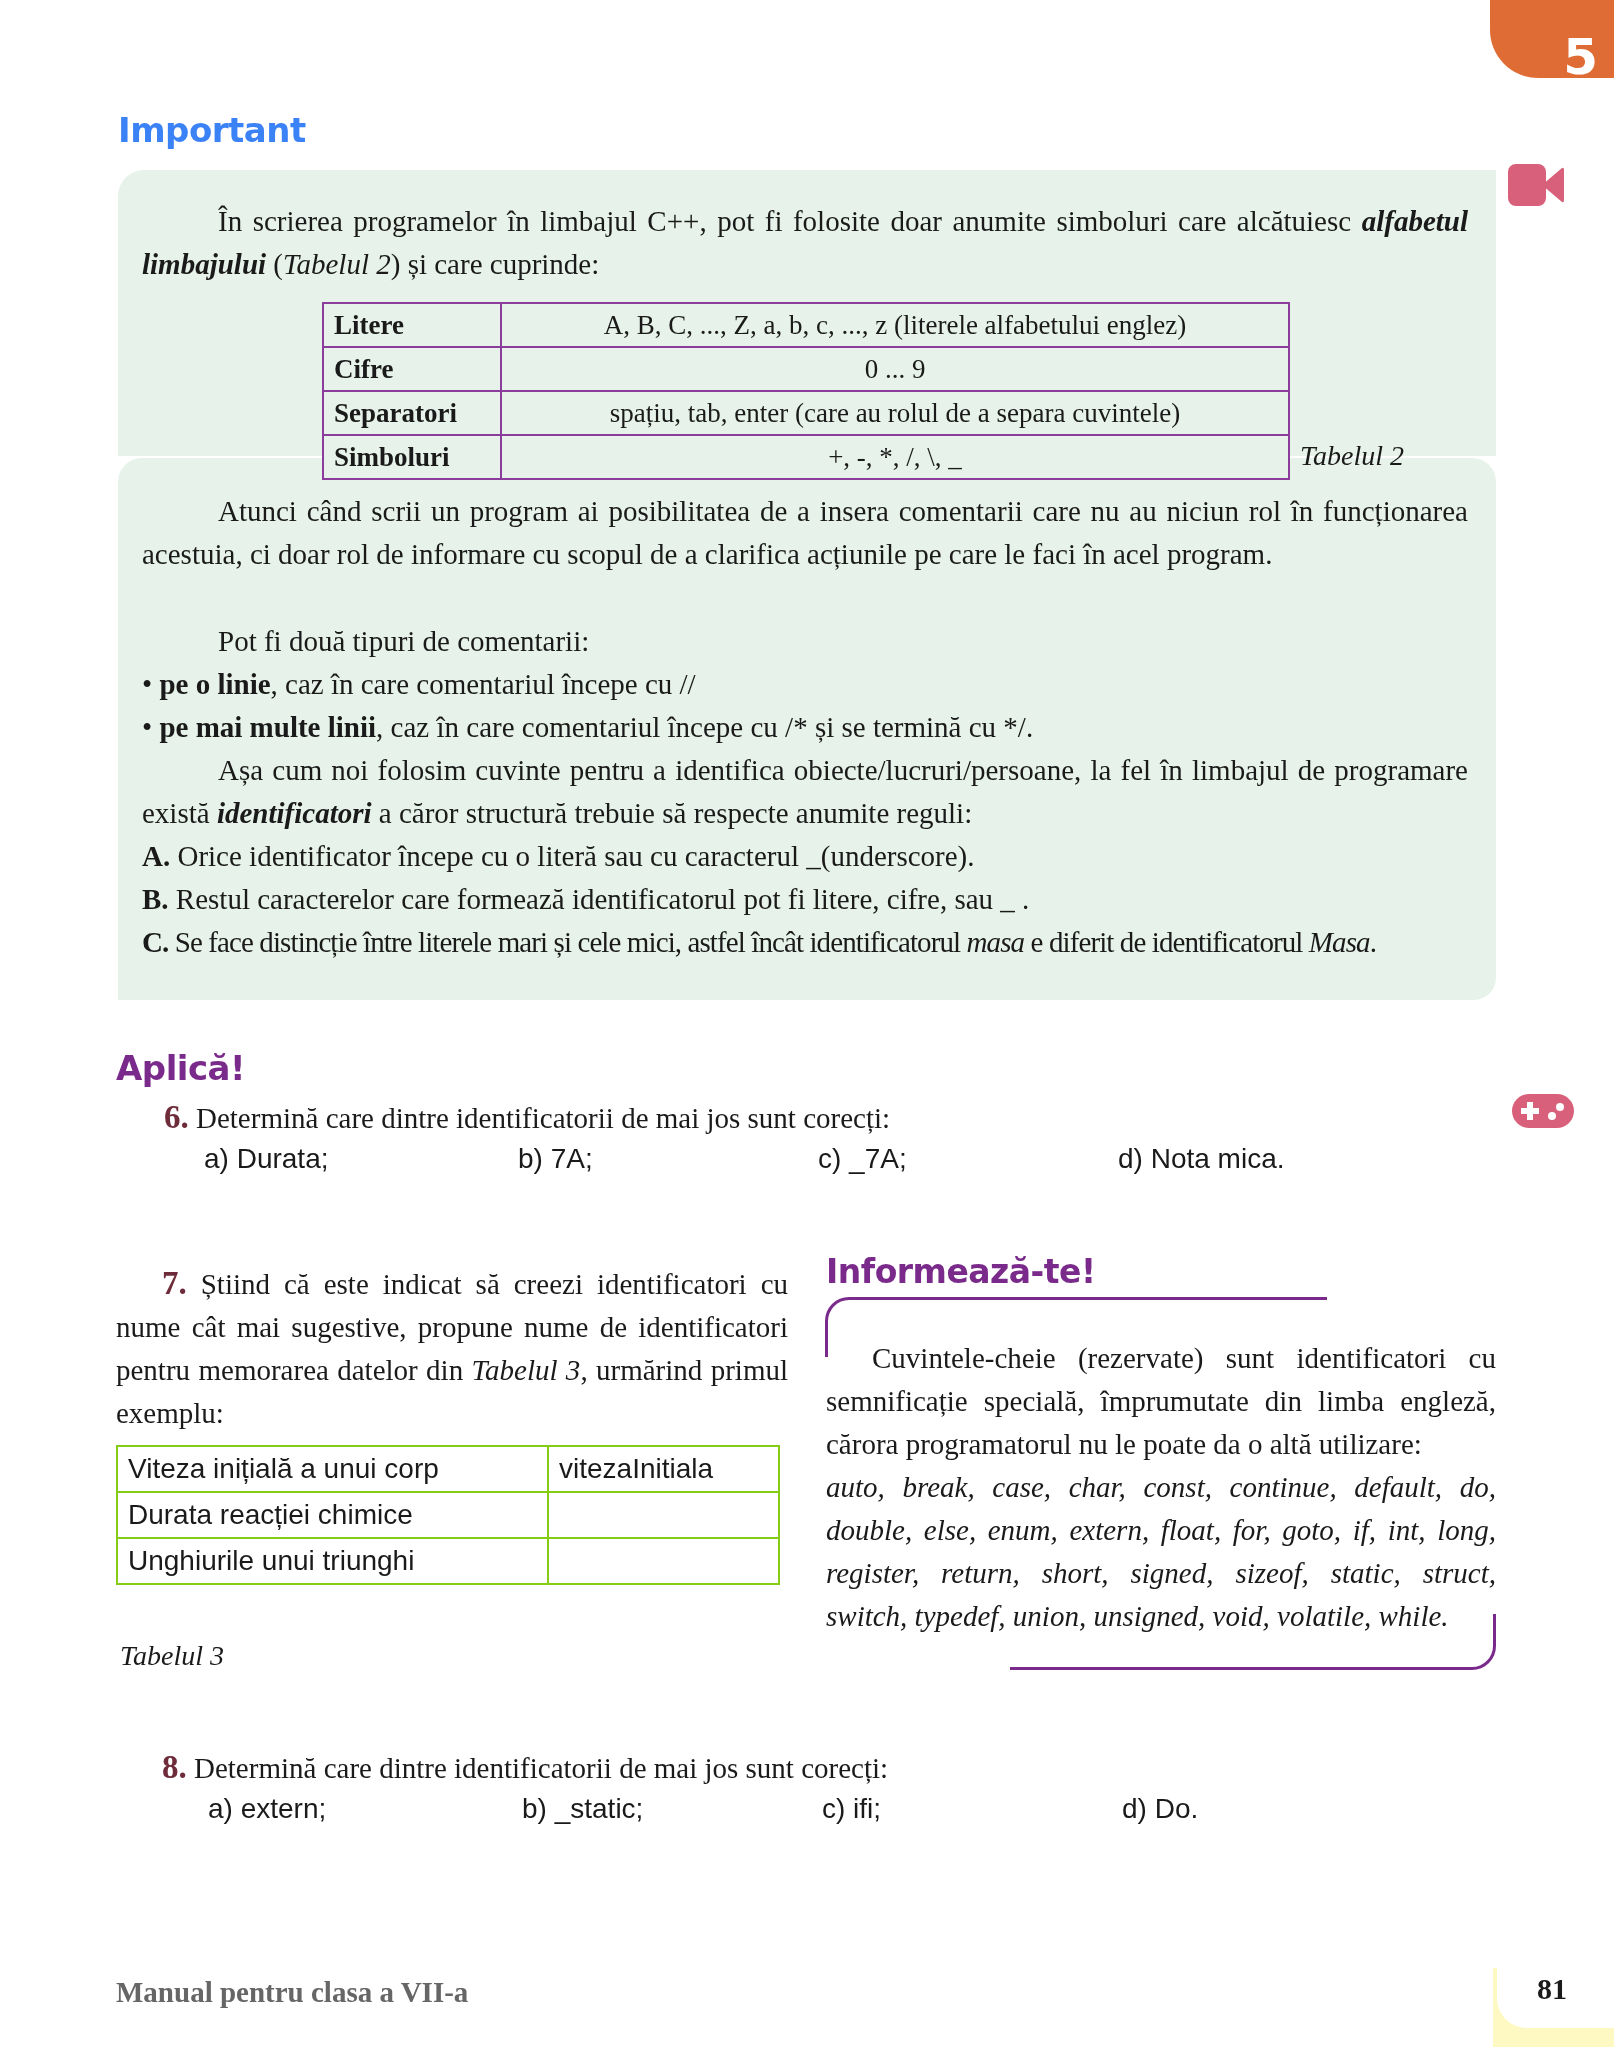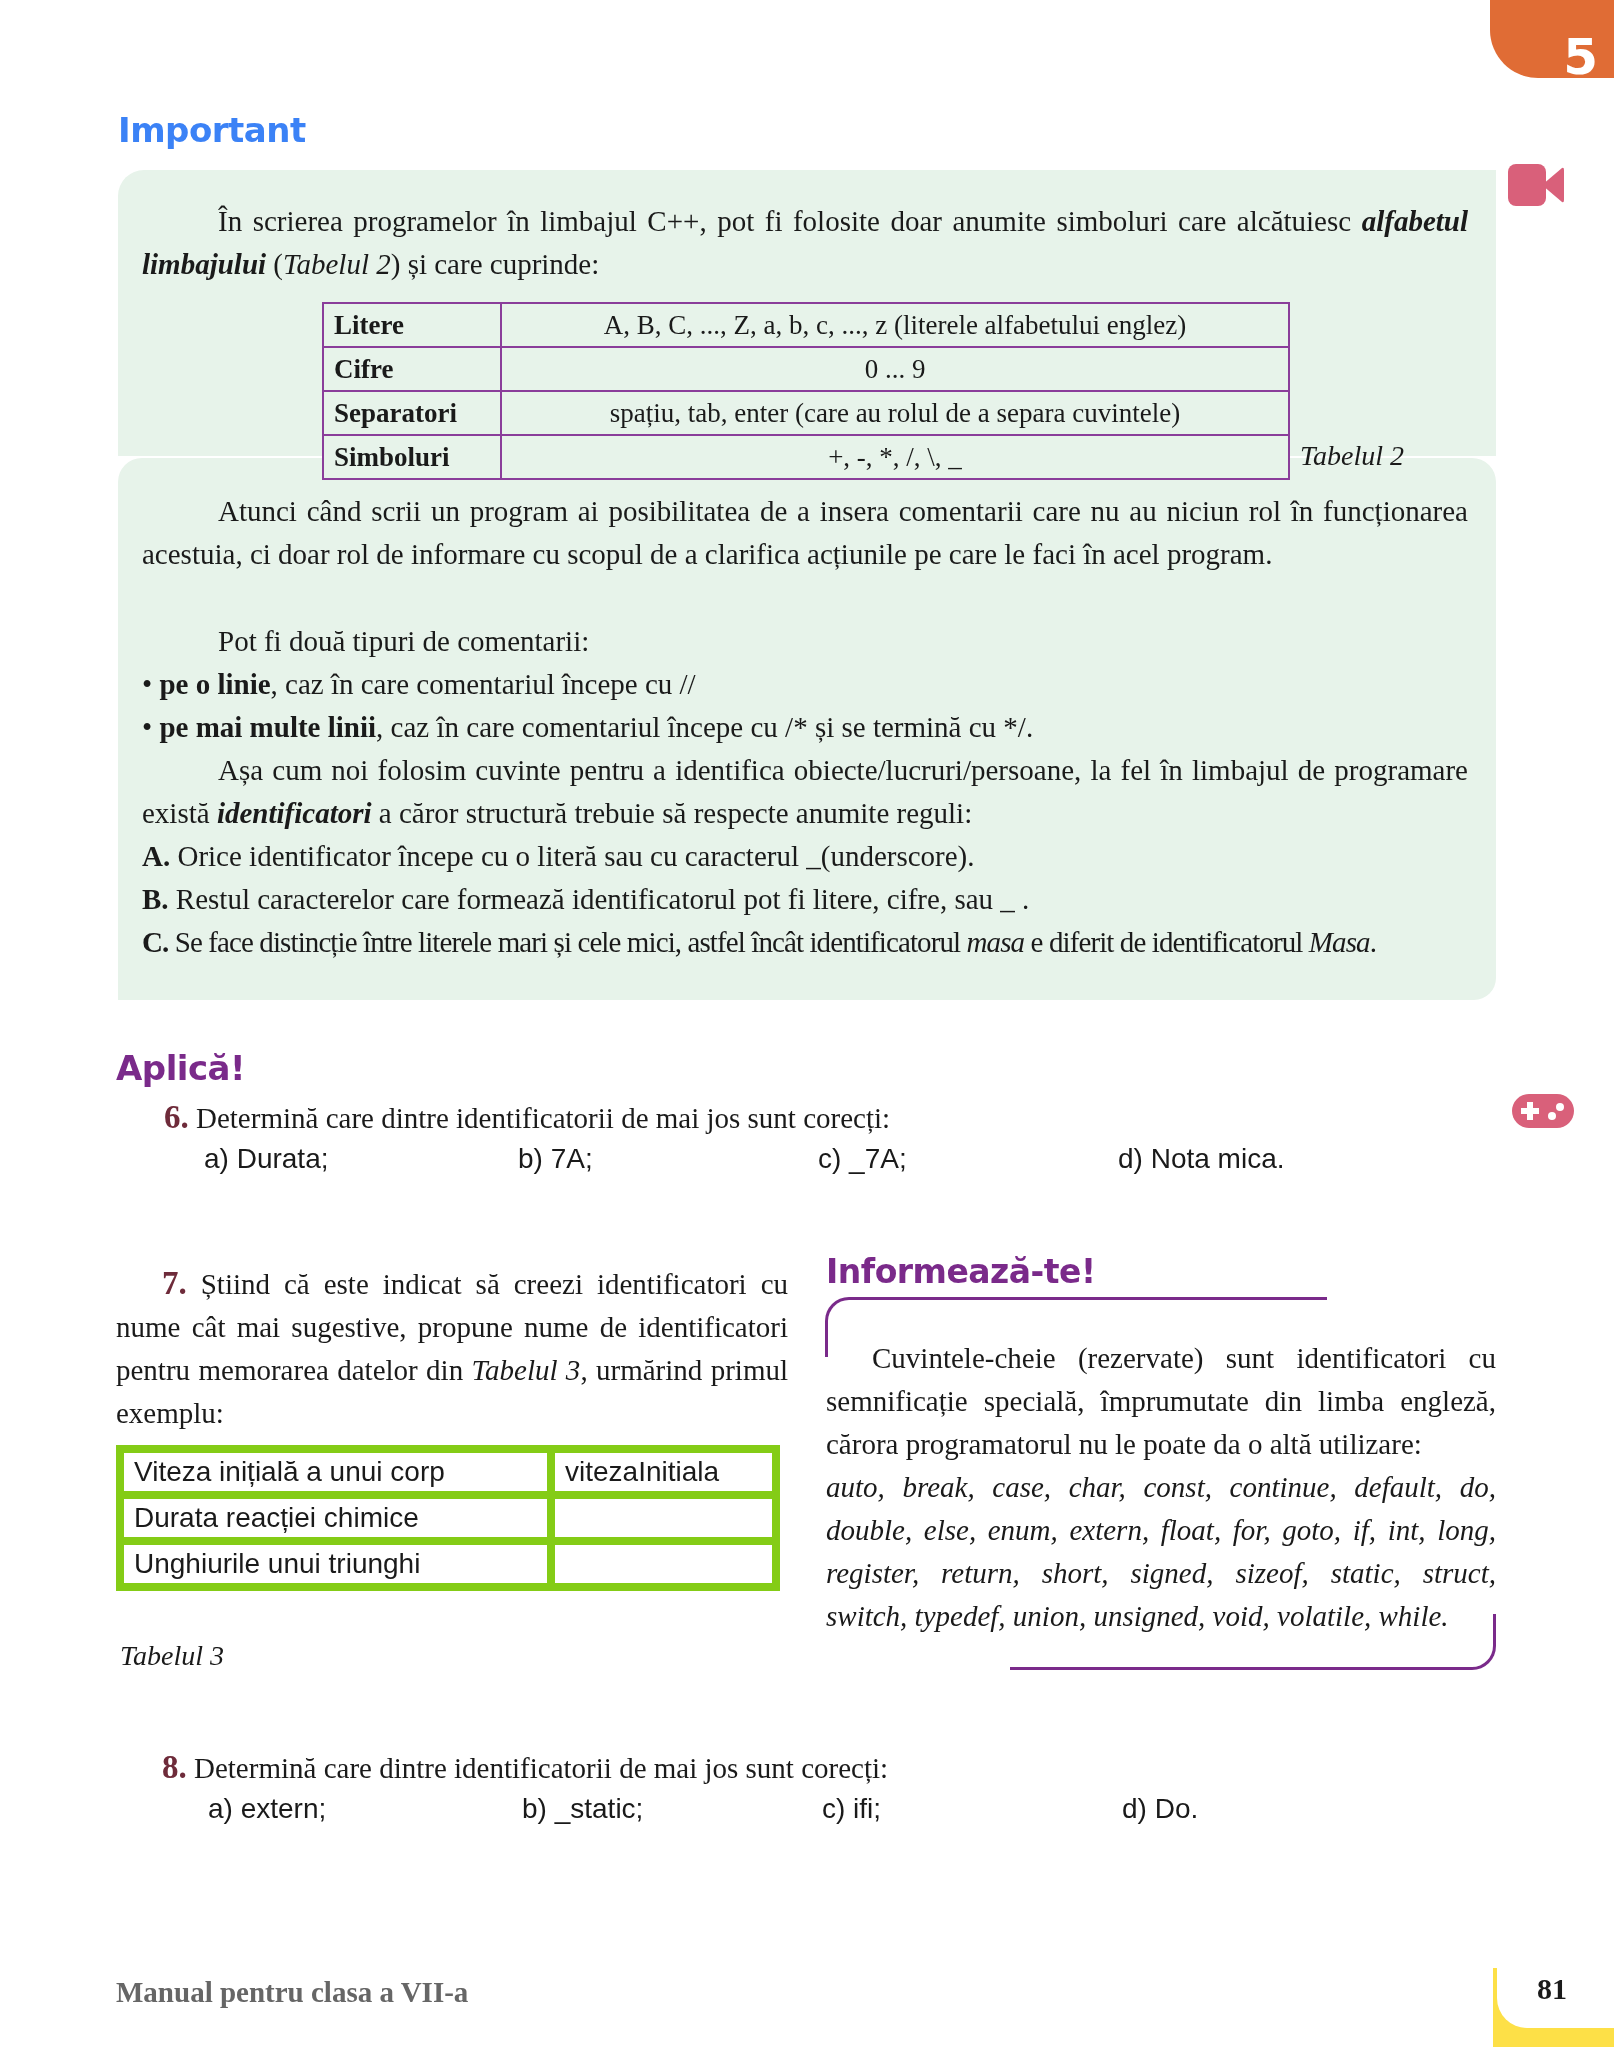--- a/index.html
+++ b/index.html
@@ -53,42 +53,42 @@
   .cap { position: absolute; font-style: italic; font-size: 28px; }
 
   .num { color: #6e2b3a; font-weight: bold; font-size: 33px; }
   .opts { position: absolute; font-family: "Liberation Sans", sans-serif; font-size: 28px; }
   .opts span { position: absolute; white-space: nowrap; }
 
   .data-table {
     position: absolute; left: 116px; top: 1445px; width: 664px;
     border-collapse: collapse; font-family: "Liberation Sans", sans-serif; font-size: 28px;
   }
-  .data-table td { border: 8px solid #84cc16; height: 46px; padding: 0 10px; }
+  .data-table td { border: 2px solid #84cc16; height: 46px; padding: 0 10px; }
   .data-table td.c1 { width: 431px; }
   .data-table th {
     border: 2px solid #8a3d9a; height: 44px; padding: 0 10px; text-align: left;
     font-family: "Liberation Serif", serif; font-size: 28px;
   }
 
   .info-frame-top {
     position: absolute; left: 825px; top: 1297px; width: 502px; height: 60px;
     border-top: 3px solid #7a2a8a; border-left: 3px solid #7a2a8a; border-top-left-radius: 24px;
   }
   .info-frame-bottom {
     position: absolute; left: 1010px; top: 1614px; width: 486px; height: 56px;
     border-bottom: 3px solid #7a2a8a; border-right: 3px solid #7a2a8a; border-bottom-right-radius: 24px;
   }
 
   .footer-left {
     position: absolute; left: 116px; top: 1976px; font-size: 29px; font-weight: bold; color: #666666;
   }
   .footer-tab {
     position: absolute; left: 1493px; top: 1968px; width: 121px; height: 79px;
-    background: #fde047;
+    background: #fef9c3;
   }
   .footer-tab::before {
     content: ""; position: absolute; left: 4px; top: 0; width: 117px; height: 60px;
     background: #ffffff; border-bottom-left-radius: 30px;
   }
   .footer-tab span {
     position: absolute; left: 44px; top: 4px; font-size: 30px; font-weight: bold; color: #1a1a1a;
   }
 </style>
 </head>

